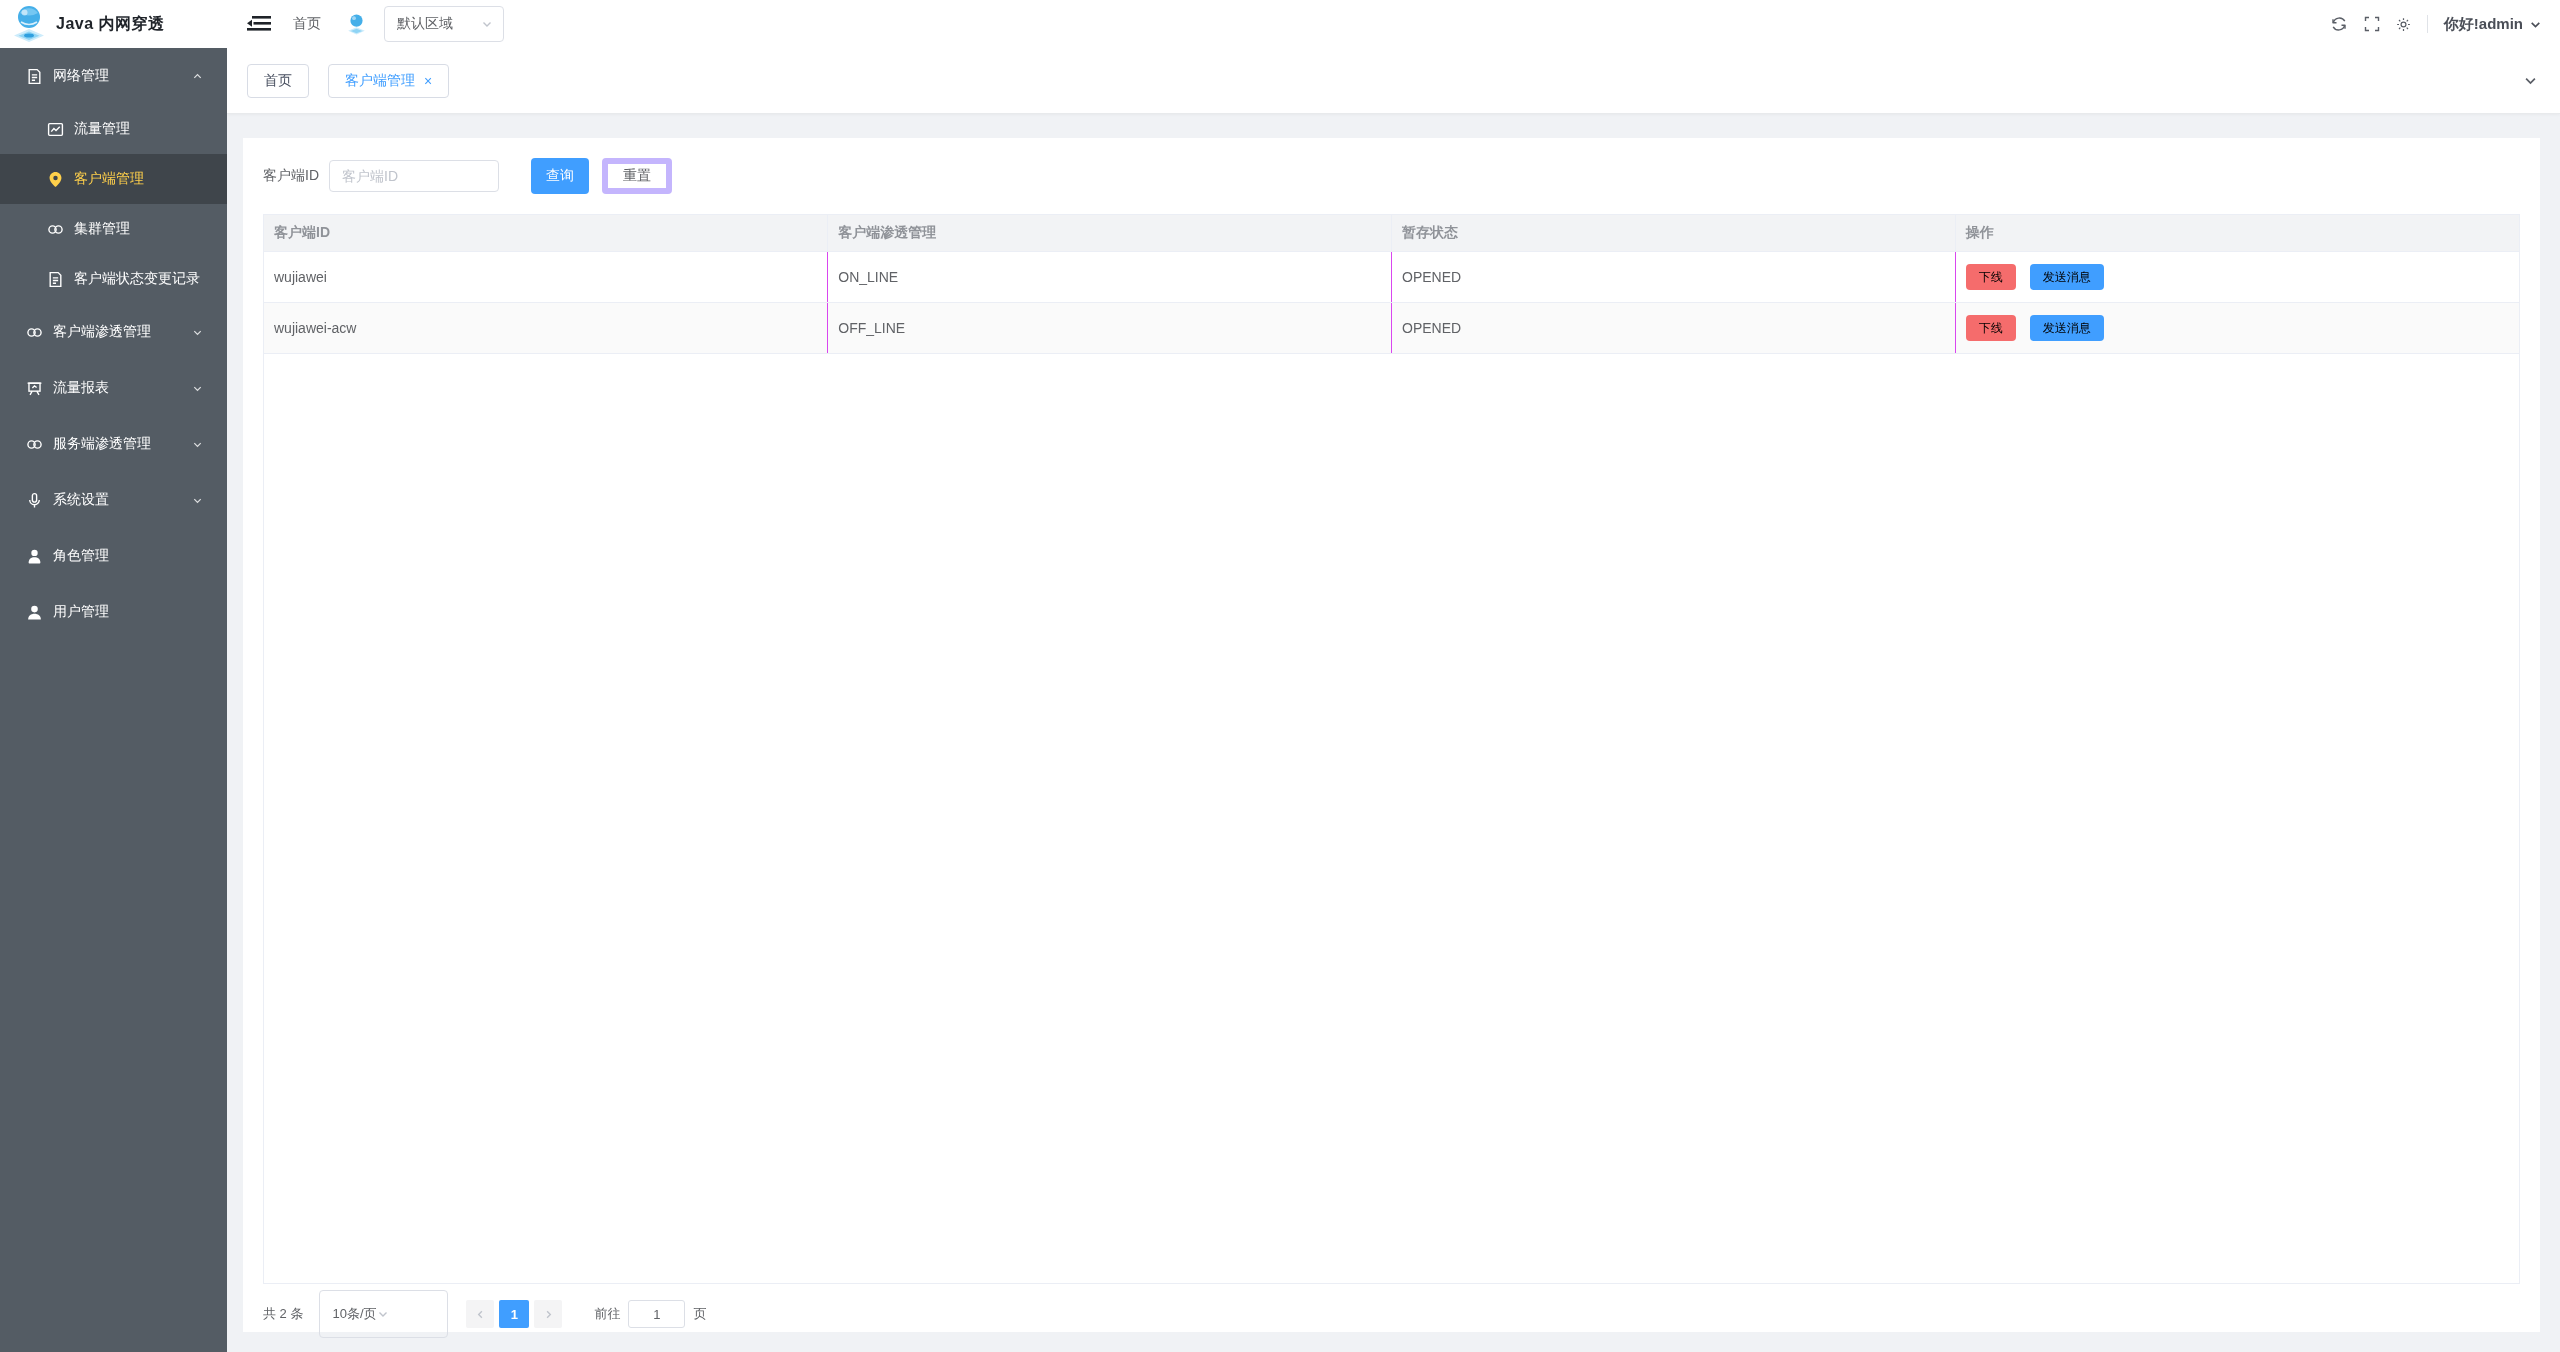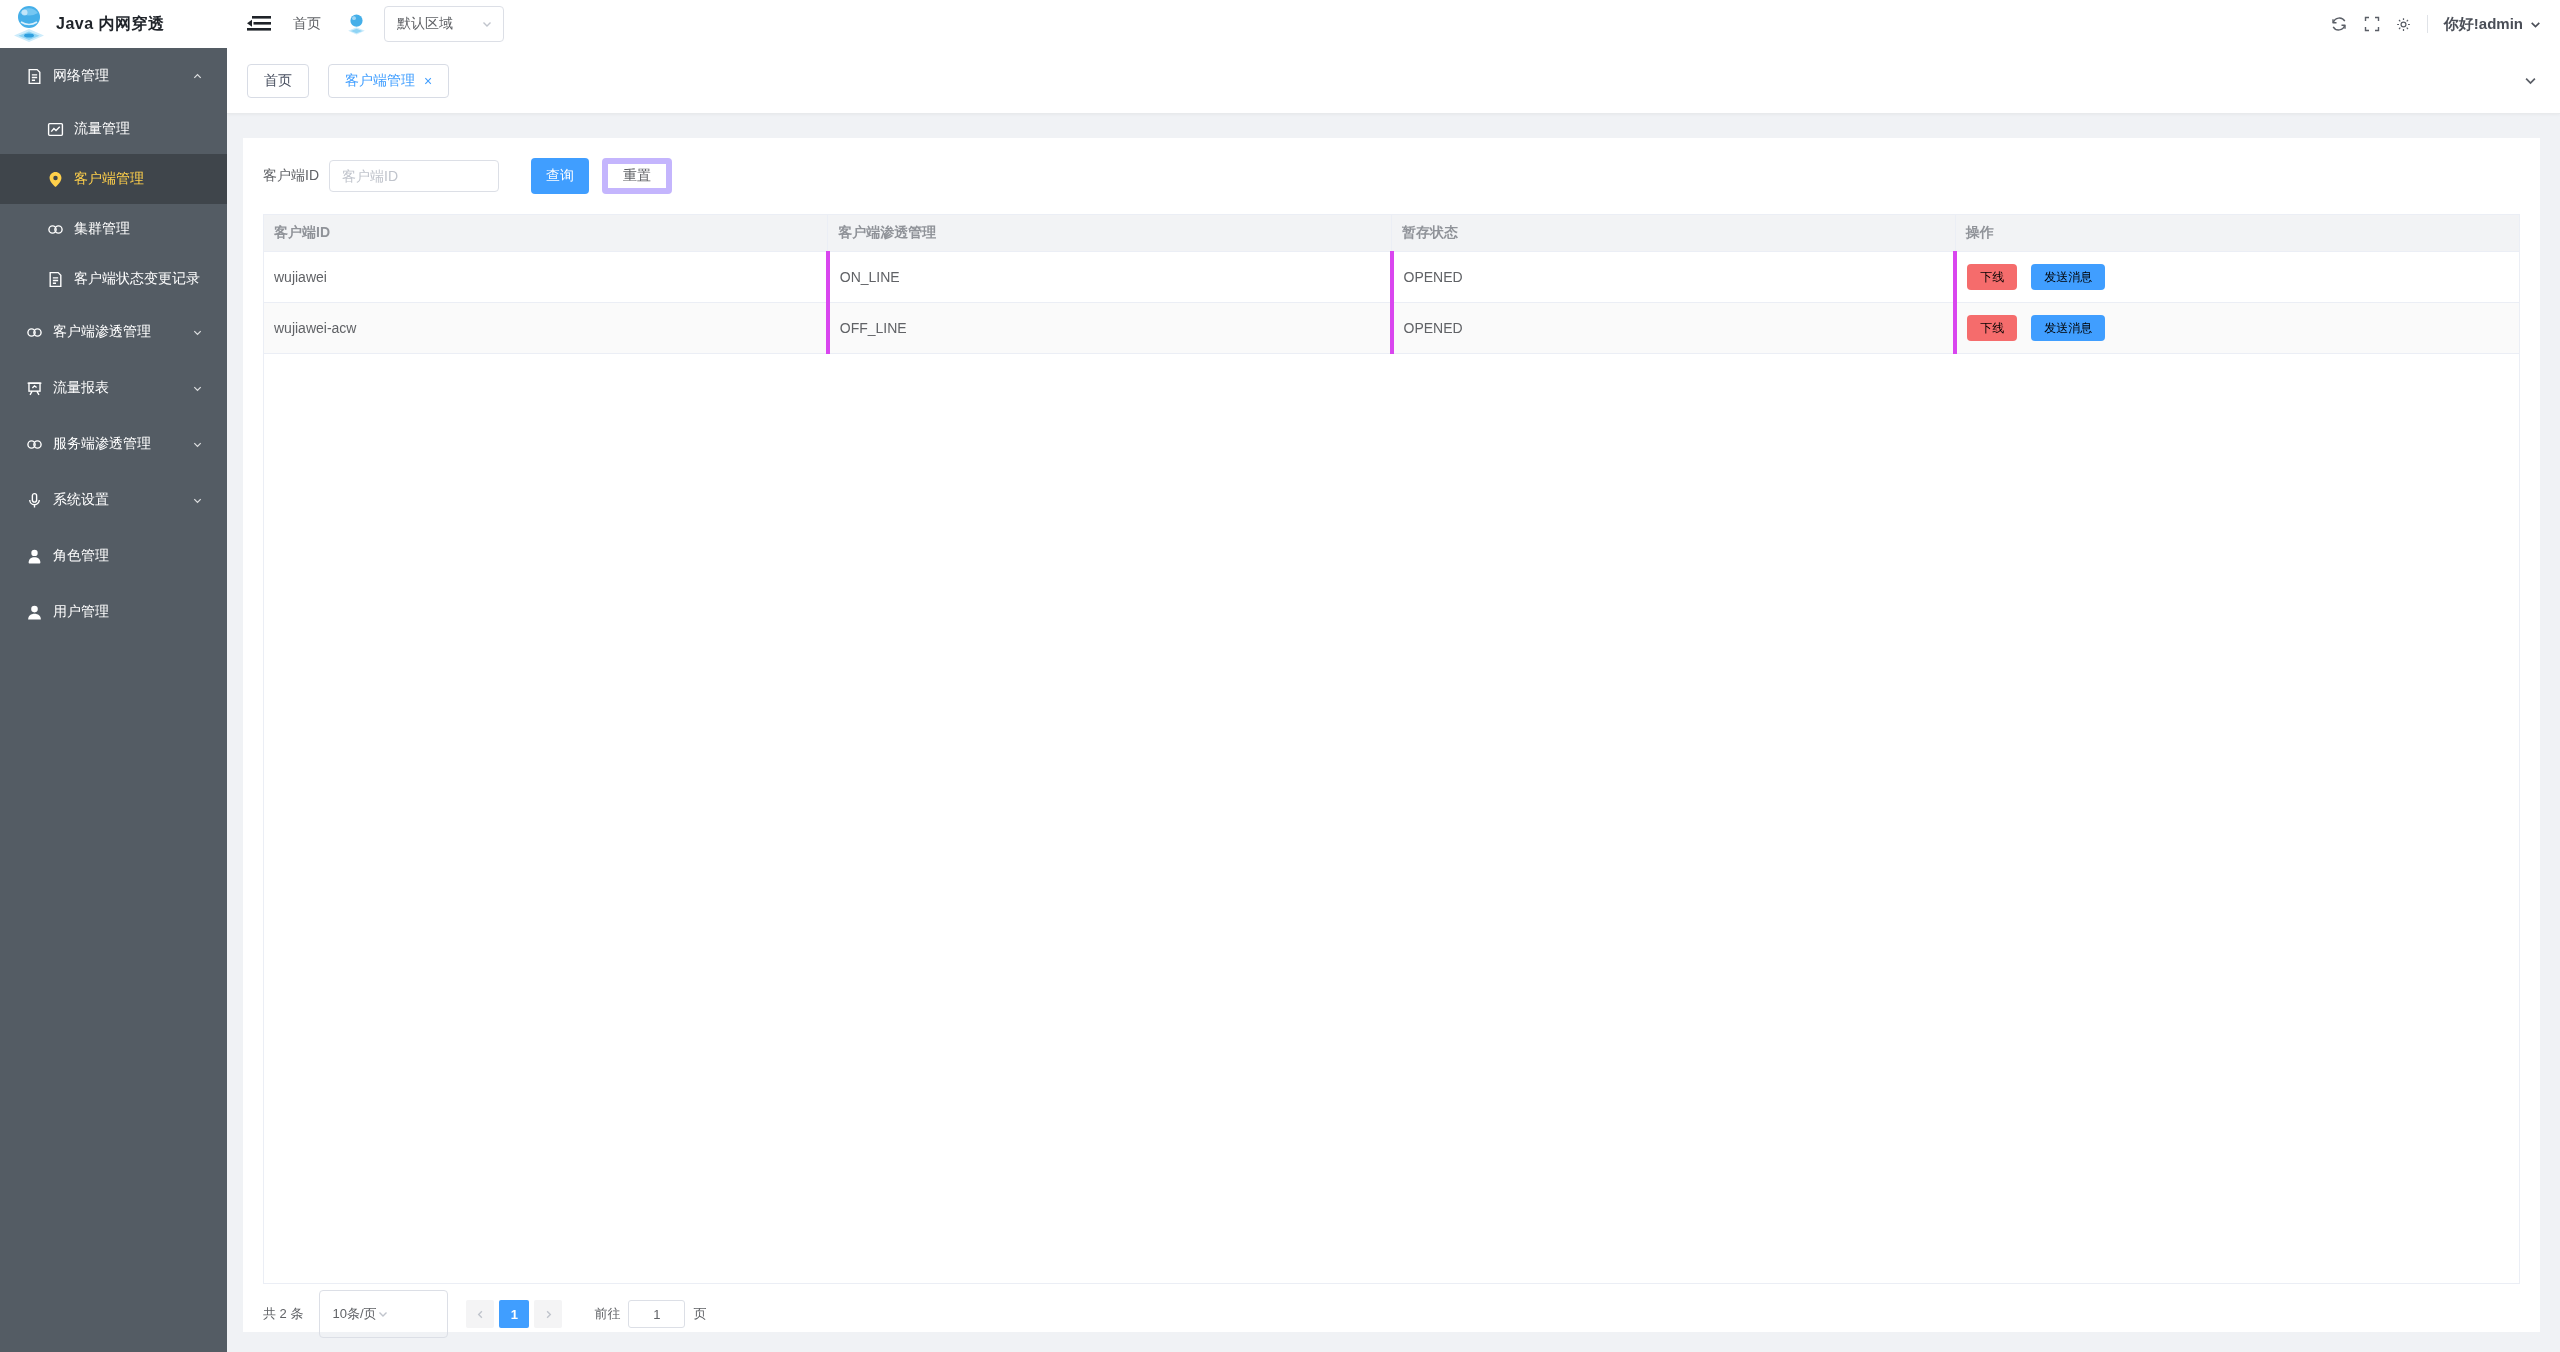--- a/index.html
+++ b/index.html
@@ -53,21 +53,21 @@
     font-size:14px; color:#606266; outline:none; font-family:inherit; }
   .filter-input::placeholder { color:#c0c4cc; }
   .btn { height:36px; border-radius:4px; font-size:14px; cursor:pointer; font-family:inherit; border:none; }
   .btn-primary { background:#409eff; color:#fff; padding:0 15px; margin-left:32px; }
   .btn-plain { background:#fff; color:#606266; border:6px solid #c4b5fd; padding:0 15px; margin-left:13px; }
   
   .table-wrap { border:1px solid #ebeef5; height:1070px; overflow:hidden; }
   table { width:100%; border-collapse:collapse; table-layout:fixed; font-size:14px; }
   th { background:#f2f3f5; color:#909399; font-weight:bold; text-align:left; padding:9px 10px;
     border-right:1px solid #ebeef5; border-bottom:1px solid #ebeef5; }
-  td { color:#606266; padding:12px 10px; border-right:4px solid #d946ef; border-bottom:1px solid #ebeef5; background:#fff; }
+  td { color:#606266; padding:12px 10px; border-right:1px solid #d946ef; border-bottom:1px solid #ebeef5; background:#fff; }
   th:last-child, td:last-child { border-right:none; }
   tr.striped td { background:#fafafa; }
   .btn-mini { height:26px; border:none; border-radius:4px; font-size:12px; color:#000000; padding:0 13px; cursor:pointer; font-family:inherit; }
   .btn-danger { background:#f56c6c; }
   .btn-send { background:#409eff; margin-left:10px; }
   
   .pagination { display:flex; align-items:center; margin-top:6px; font-size:13px; color:#606266; }
   .pg-total { margin-right:16px; }
   .pg-select { width:129px; height:48px; border:1px solid #dcdfe6; border-radius:4px; display:flex; align-items:center;
     padding:0 8px 0 12px; cursor:pointer; color:#606266; }

